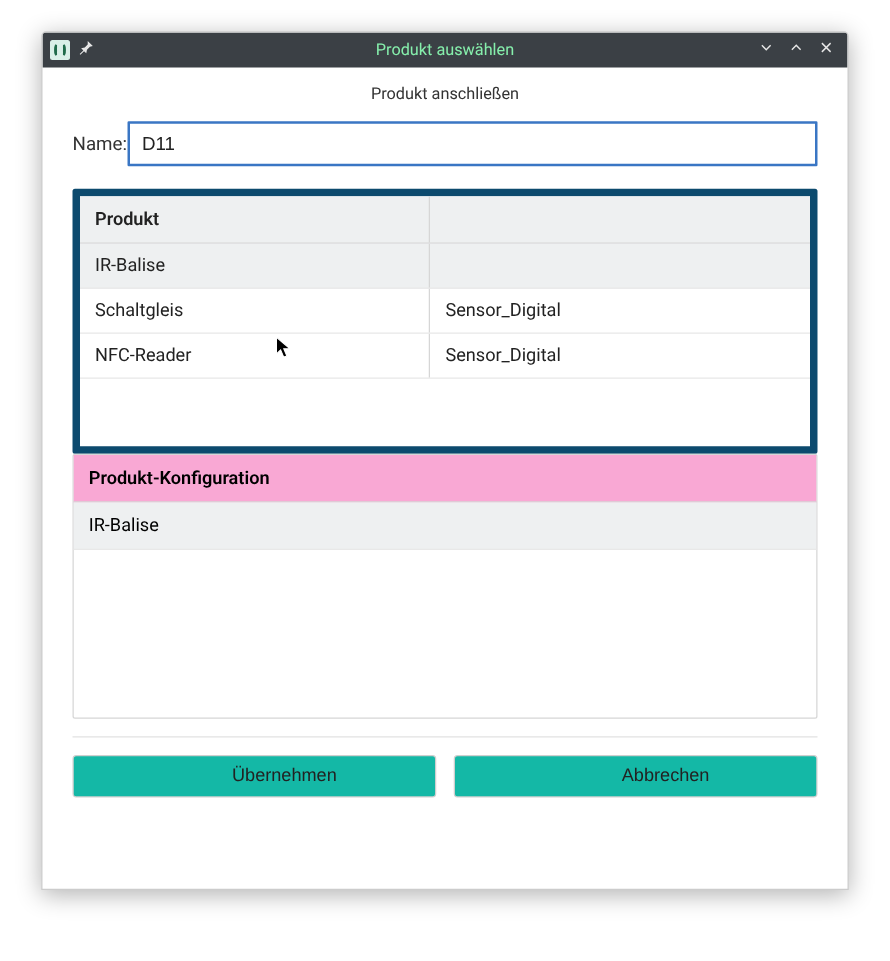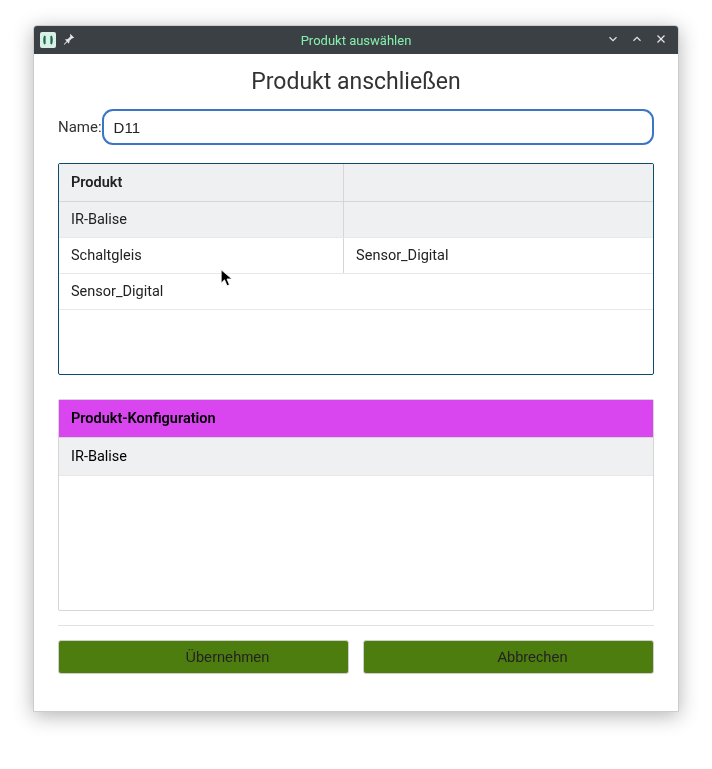--- a/index.html
+++ b/index.html
@@ -65,49 +65,49 @@
   }
   .titlebar-right svg { width: 14px; height: 14px; stroke: #e6e6e6; fill: none; stroke-width: 2; }
   .content {
     flex: 1;
     padding: 14px 24px 18px 24px;
     display: flex;
     flex-direction: column;
   }
   .heading {
     text-align: center;
-    font-size: 23px;
+    font-size: 13px;
     color: #333;
     margin-bottom: 14px;
     font-weight: 400;
   }
   .name-row {
     display: flex;
     align-items: center;
     gap: 0;
     margin-bottom: 18px;
   }
   .name-label {
     font-size: 15px;
     color: #333;
   }
   .name-input {
     flex: 1;
     height: 36px;
     border: 2px solid #3a76c4;
-    border-radius: 11px;
+    border-radius: 1px;
     padding: 0 10px;
     font-size: 15px;
     outline: none;
     color: #222;
   }
   .table {
-    border: 1px solid #0c4a6e;
+    border: 6px solid #0c4a6e;
     border-radius: 2px;
-    margin-bottom: 24px;
+    margin-bottom: 0;
     height: 212px;
     overflow: hidden;
     display: flex;
     flex-direction: column;
   }
   .table-head {
     display: flex;
     background: #eef0f1;
     border-bottom: 1px solid #d6d6d6;
   }
@@ -132,21 +132,21 @@
   }
   .config-panel {
     border: 1px solid #d6d6d6;
     border-radius: 2px;
     height: 212px;
     display: flex;
     flex-direction: column;
     margin-bottom: 14px;
   }
   .config-head {
-    background: #d946ef;
+    background: #f9a8d4;
     border-bottom: 1px solid #d6d6d6;
     padding: 10px 12px;
     font-weight: 600;
     font-size: 14.5px;
   }
   .config-row {
     background: #eef0f1;
     border-bottom: 1px solid #e8e8e8;
     padding: 10px 12px;
     font-size: 14.5px;
@@ -156,21 +156,21 @@
     margin: 0 0 14px 0;
   }
   .button-row {
     display: flex;
     gap: 14px;
   }
   .btn {
     flex: 1;
     height: 34px;
     border: 1px solid #cfcfcf;
-    background: #4d7c0f;
+    background: #14b8a6;
     border-radius: 3px;
     font-size: 14.5px;
     color: #222;
     cursor: pointer;
     padding-left: 48px;
   }
   .cursor {
     position: absolute;
     left: 186px;
     top: 243px;
@@ -224,20 +224,21 @@
       </div>
       <div class="table-body" id="table-body">
           <div class="tr selected">
             <div class="td col1">IR-Balise</div>
           </div>
           <div class="tr">
             <div class="td col1">Schaltgleis</div>
             <div class="td col2">Sensor_Digital</div>
           </div>
           <div class="tr">
+            <div class="td col1">NFC-Reader</div>
             <div class="td col2">Sensor_Digital</div>
           </div>
         </div>
     </div>
 
     <div class="config-panel">
       <div class="config-head">Produkt-Konfiguration</div>
       <div class="config-row">IR-Balise</div>
     </div>
 

